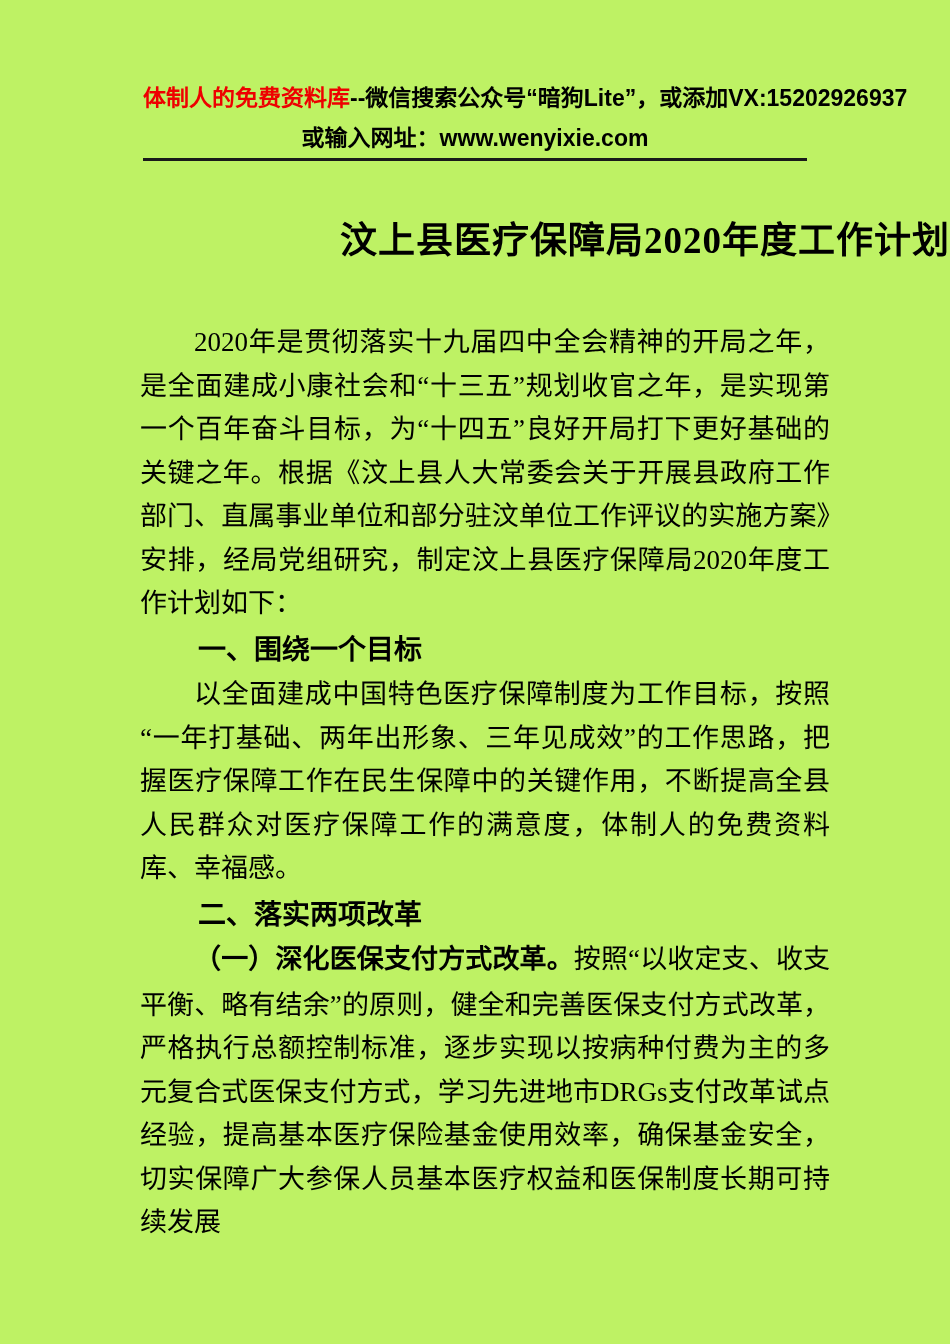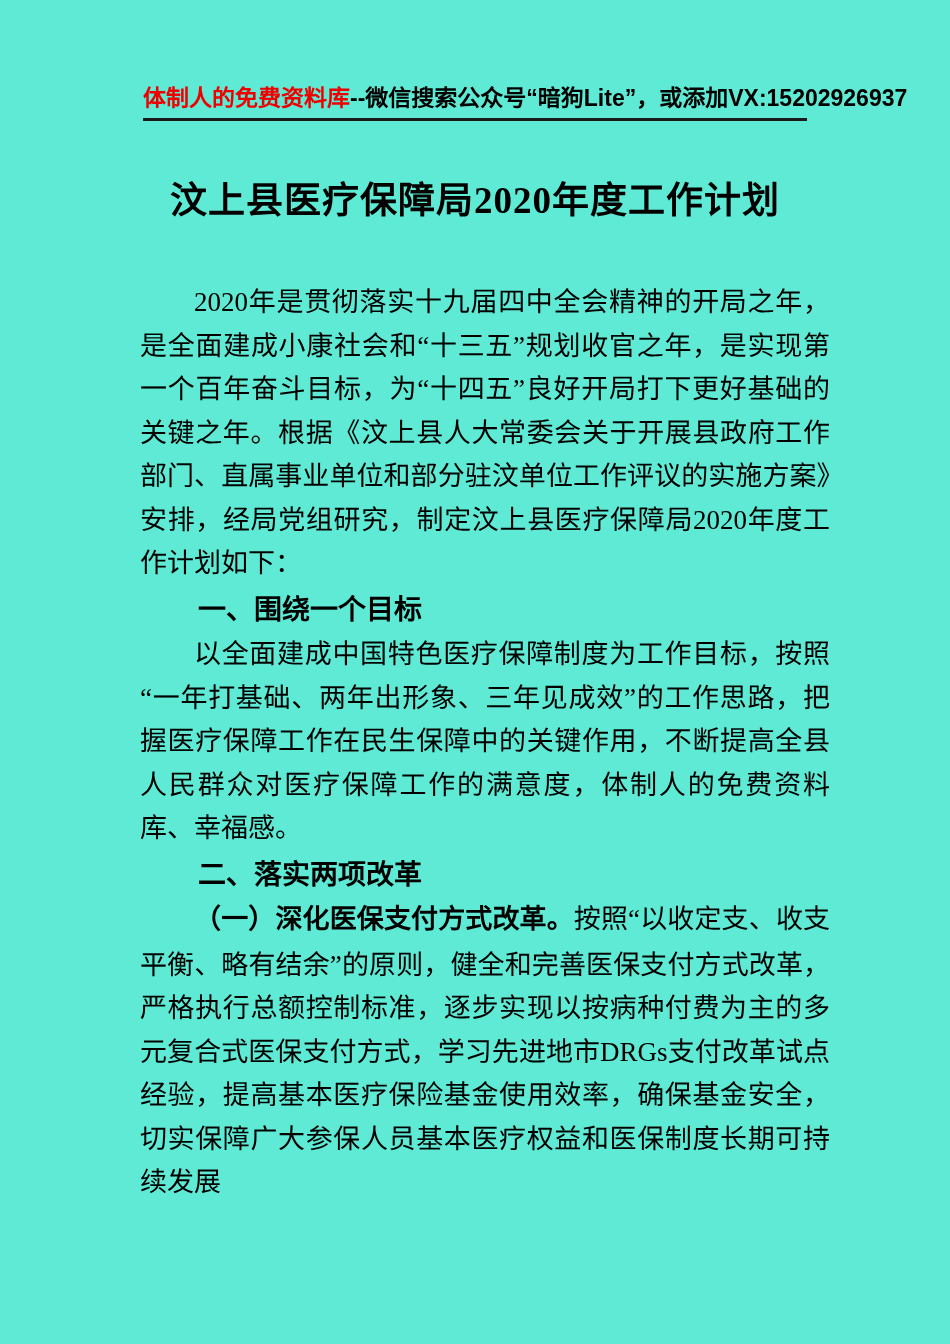--- a/index.html
+++ b/index.html
@@ -5,21 +5,21 @@
   html, body {
     margin: 0;
     padding: 0;
     background: #ffffff;
   }
   .page {
     position: relative;
     width: 950px;
     height: 1344px;
     margin: 0 auto;
-    background: #5eead4;
+    background: #bef264;
     overflow: hidden;
     font-family: "Liberation Serif", serif;
     color: #000000;
   }
   
   .header-inner {
     width: 664px;
     margin: 0 auto;
     padding-top: 84px;
     padding-bottom: 6px;
@@ -29,21 +29,21 @@
     font-weight: bold;
     font-size: 23px;
     line-height: 28px;
   }
   .h-line1 { white-space: nowrap; }
   .h-line2 { margin-top: 12px; }
   .brand {  }
   
   .doc-title {
     margin: 58px 0 0 0;
-    text-align: center;
+    text-align: right;
     font-family: "Liberation Serif", serif;
     font-weight: bold;
     font-size: 37px;
     line-height: 44px;
     letter-spacing: 1px;
   }
   
   .doc-body {
     margin-top: 58px;
     padding: 0 120px 0 140px;
@@ -71,20 +71,23 @@
 </head>
 <body>
 
 <div class="page">
 
   <div class="header">
     <div class="header-inner" style="border-bottom-color: rgb(26, 26, 26);">
       <div class="h-line1">
         <span class="brand" style="color: rgb(238, 0, 0);">体制人的免费资料库</span><span>--微信搜索公众号“暗狗Lite”，或添加VX:15202926937</span>
       </div>
+      <div class="h-line2">
+        <span>或输入网址：</span><span>www.wenyixie.com</span>
+      </div>
     </div>
   </div>
 
   <h1 class="doc-title">汶上县医疗保障局2020年度工作计划</h1>
 
   <div class="doc-body" id="doc-body">
       <p class="para">2020年是贯彻落实十九届四中全会精神的开局之年，是全面建成小康社会和“十三五”规划收官之年，是实现第一个百年奋斗目标，为“十四五”良好开局打下更好基础的关键之年。根据《汶上县人大常委会关于开展县政府工作部门、直属事业单位和部分驻汶单位工作评议的实施方案》安排，经局党组研究，制定汶上县医疗保障局2020年度工作计划如下：</p>
       <p class="heading">一、围绕一个目标</p>
       <p class="para">以全面建成中国特色医疗保障制度为工作目标，按照“一年打基础、两年出形象、三年见成效”的工作思路，把握医疗保障工作在民生保障中的关键作用，不断提高全县人民群众对医疗保障工作的满意度，体制人的免费资料库、幸福感。</p>
       <p class="heading">二、落实两项改革</p>

